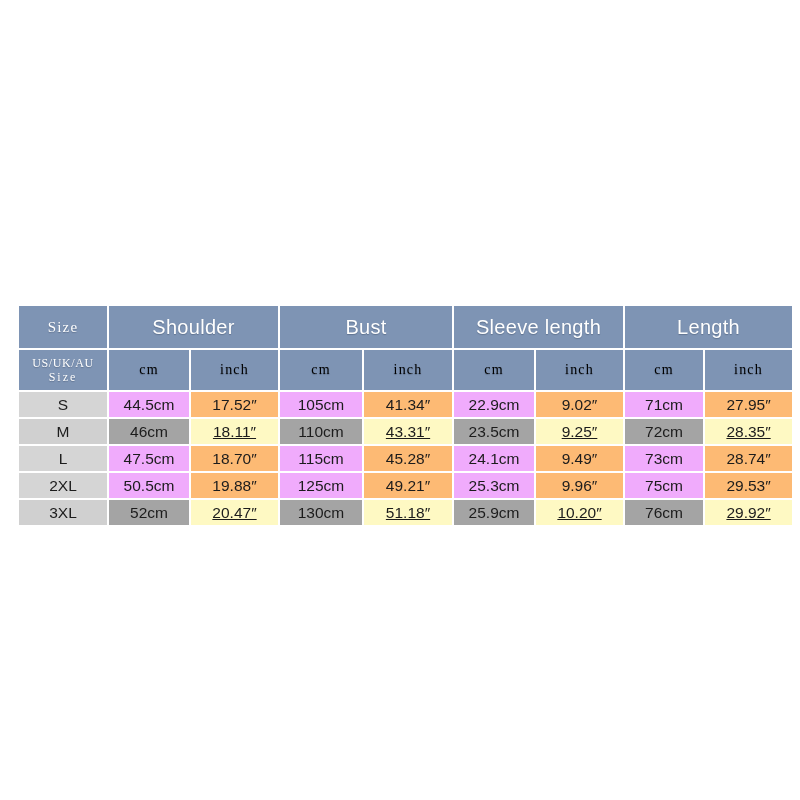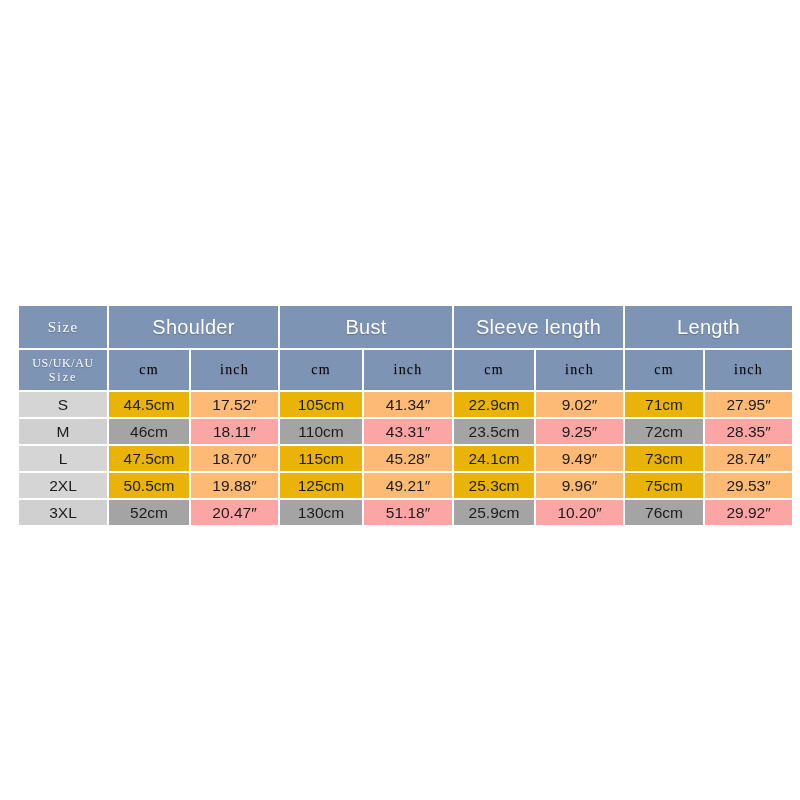--- a/index.html
+++ b/index.html
@@ -90,26 +90,26 @@
 
   
   .cell {
     height: 25px;
     font-size: 15.5px;
     color: #1c1c1c;
     font-family: "Liberation Sans", sans-serif;
   }
 
   .c-size  { background: #d5d5d5; }
-  .c-cm    { background: #eab308; font-weight: bold; }
+  .c-cm    { background: #f0abfc; font-weight: bold; }
   .c-inch  { background: #fdba74; }
 
   .c-size.alt  { background: #d0d0d0; }
   .c-cm.alt    { background: #a4a4a4; }
-  .c-inch.alt  { background: #fca5a5; }
+  .c-inch.alt  { background: #fef9c3; text-decoration: underline; }
 </style>
 </head>
 <body>
 
 <div id="canvas">
 
   <table id="size-chart">
     <colgroup>
       <col style="width:88px">
       <col style="width:80px">

